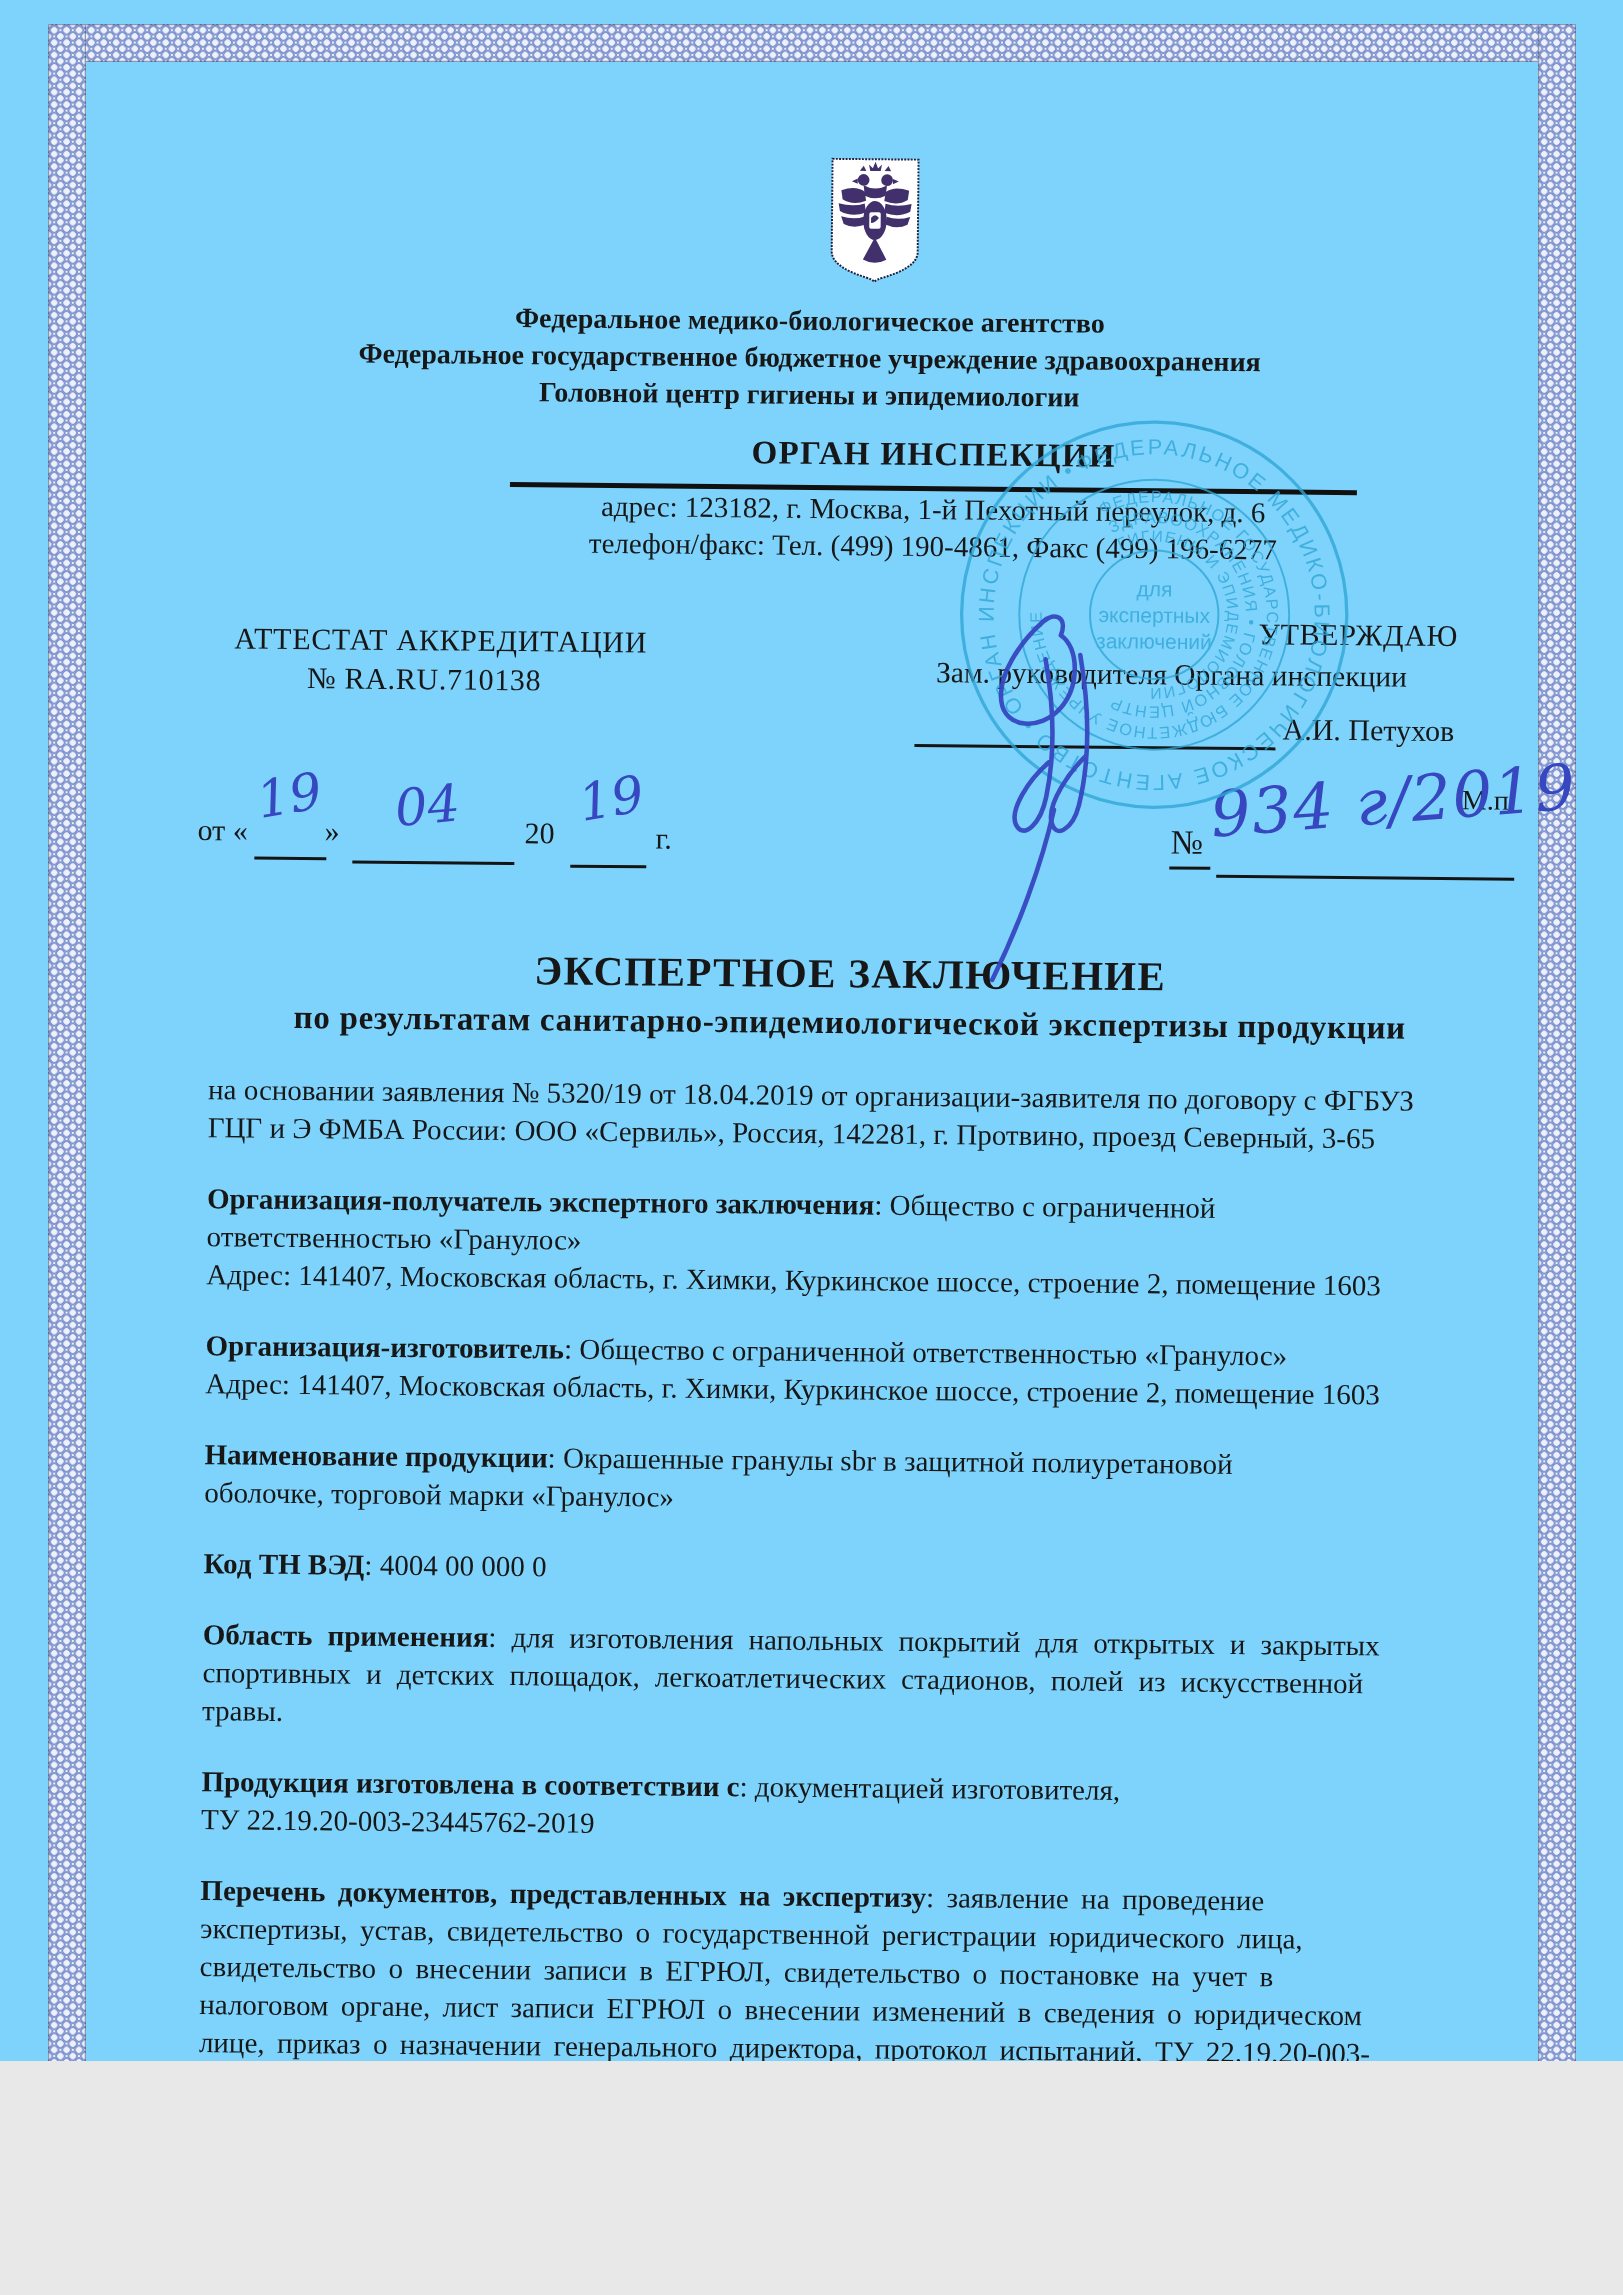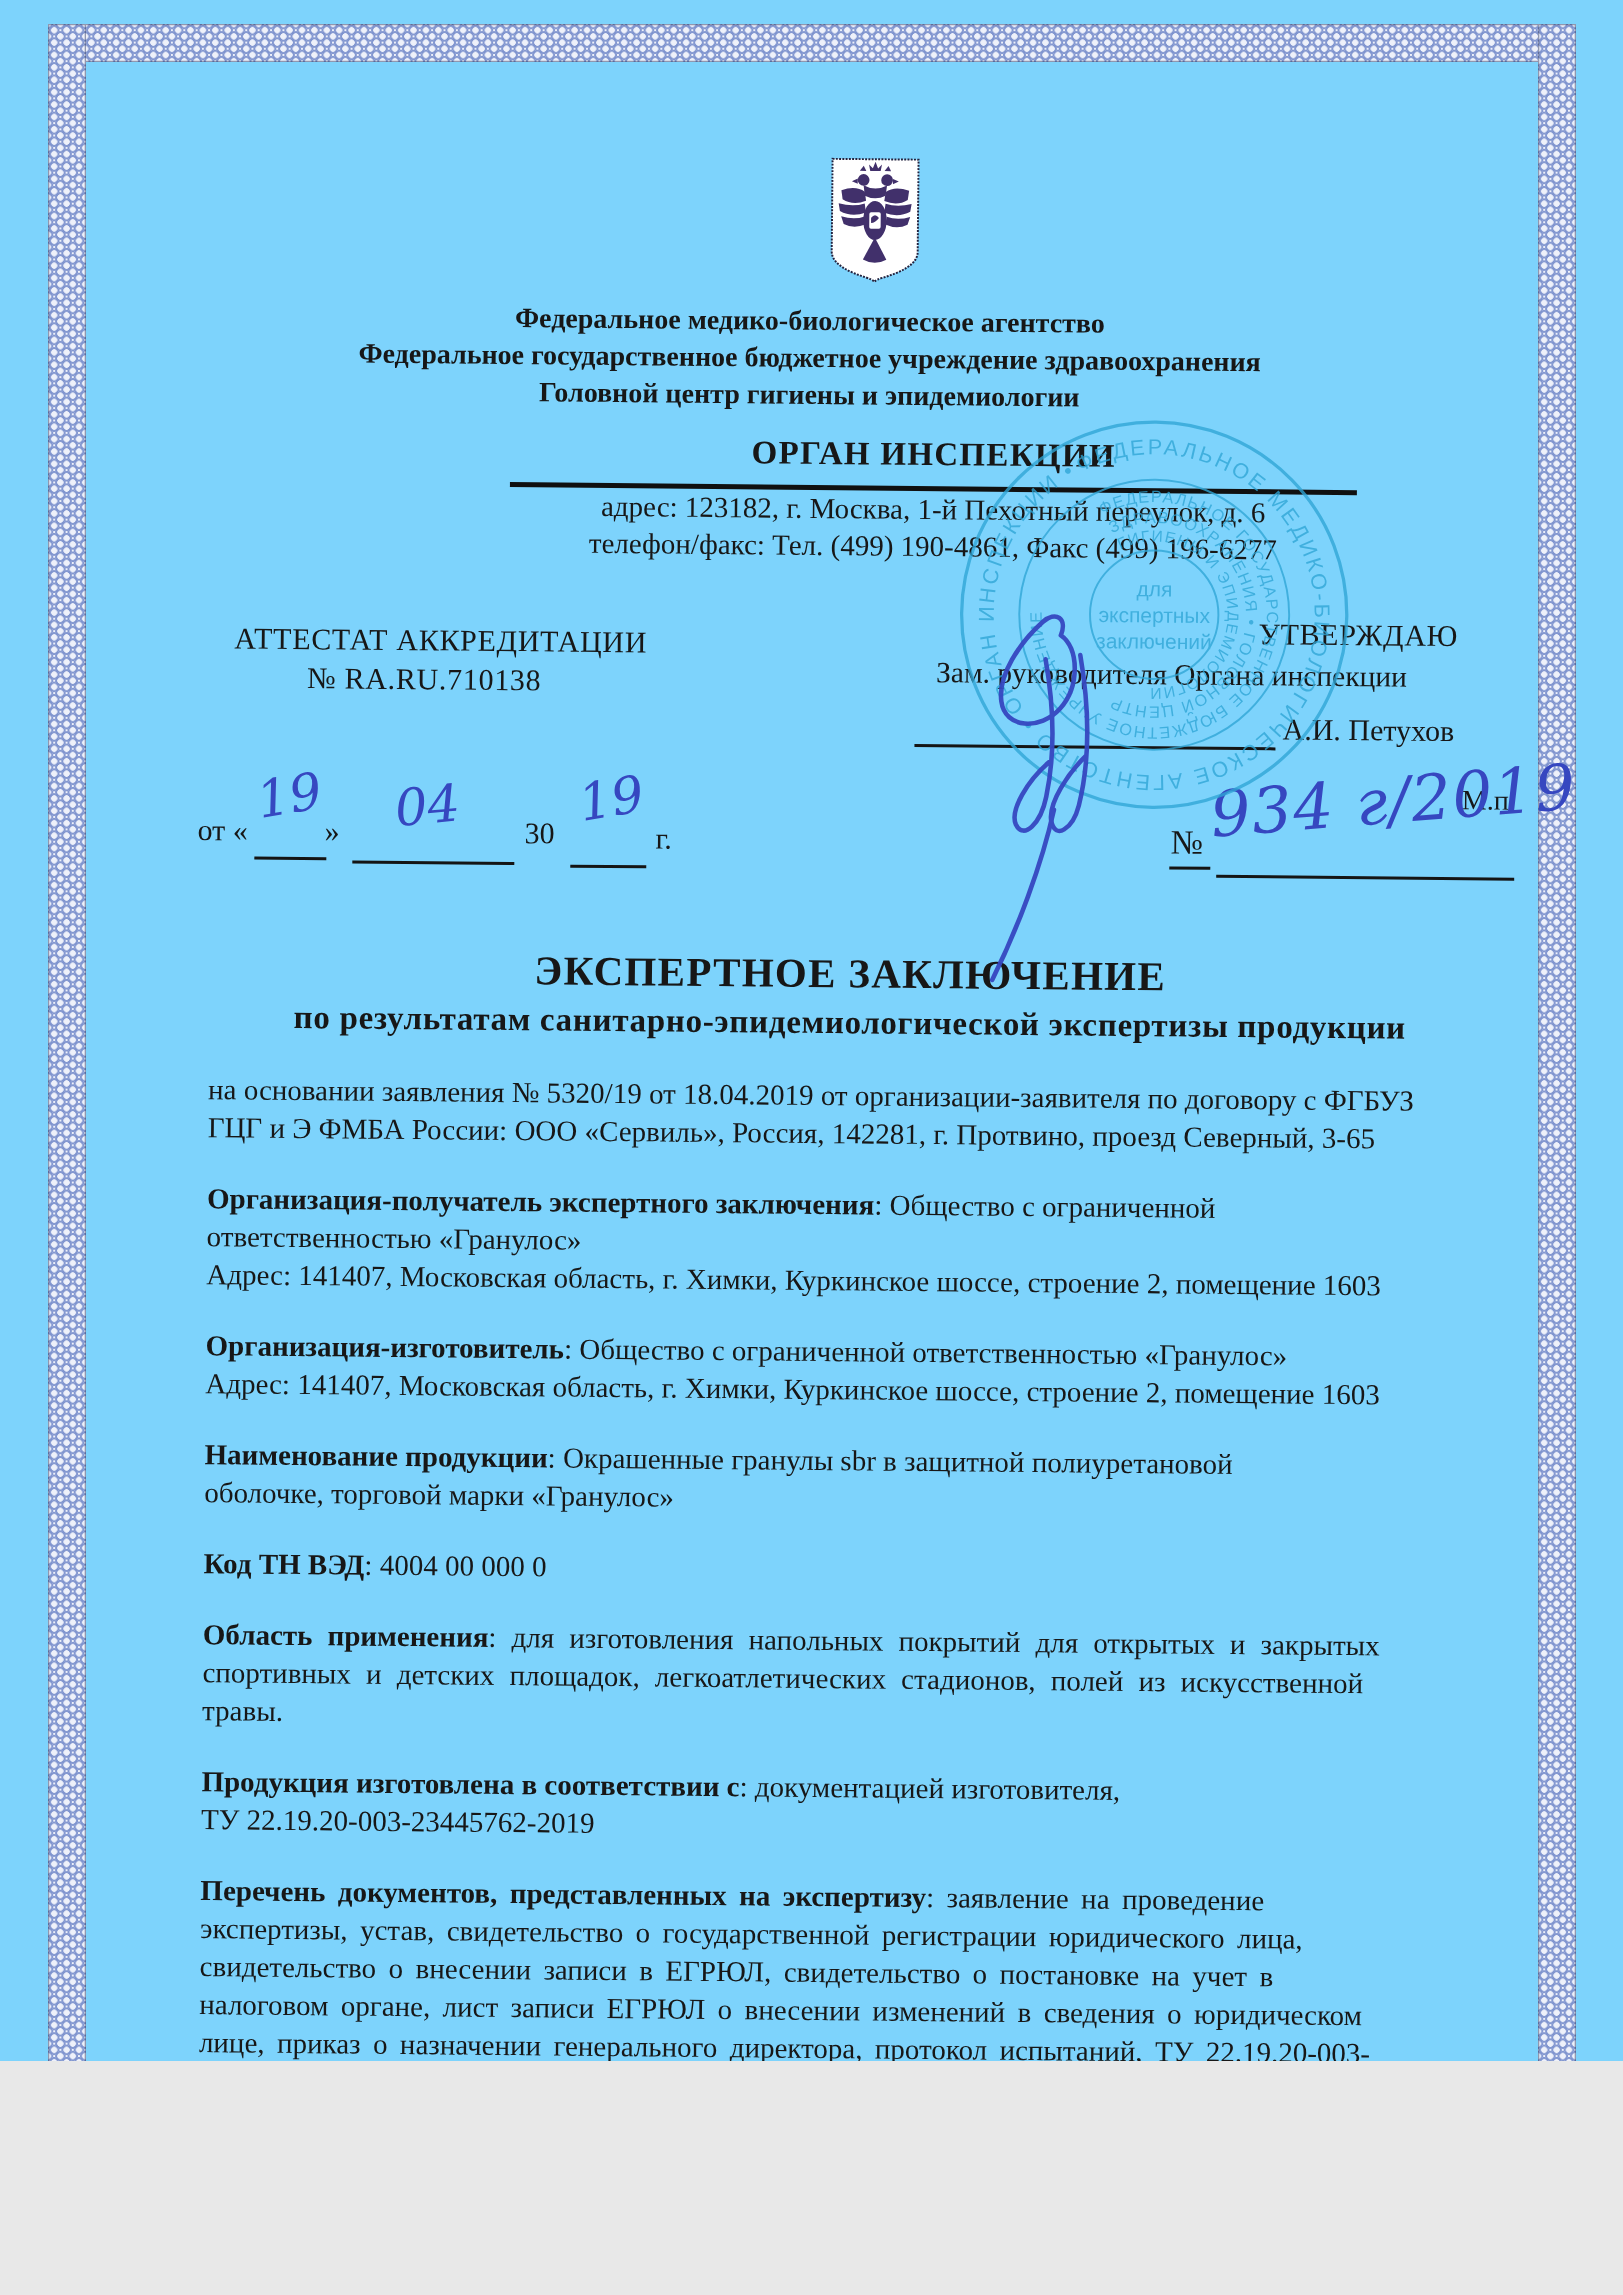--- a/index.html
+++ b/index.html
@@ -118,21 +118,21 @@
     <div class="app-head">УТВЕРЖДАЮ</div>
     <div class="app-role">Зам. руководителя Органа инспекции</div>
     <div class="sig-line"></div>
     <div class="app-name">А.И. Петухов</div>
     <div class="mp">М.п.</div>
 
     <div class="dl" style="left:204px;top:813px">от «</div>
     <div class="hand" id="hand-day">19</div>
     <div class="dl" style="left:331px;top:813px">»</div>
     <div class="hand" id="hand-month">04</div>
-    <div class="dl" style="left:531px;top:813px">30</div>
+    <div class="dl" style="left:531px;top:813px">20</div>
     <div class="hand" id="hand-year">19</div>
     <div class="dl" style="left:662px;top:817px">г.</div>
     <div class="u" style="left:261px;top:856px;width:72px"></div>
     <div class="u" style="left:359px;top:859px;width:162px"></div>
     <div class="u" style="left:577px;top:861px;width:76px"></div>
 
     <div class="dl" style="left:1177px;top:814px;font-size:34px">№</div>
     <div class="u" style="left:1176px;top:857px;width:41px"></div>
     <div class="hand" id="hand-number">934 г/2019</div>
     <div class="u" style="left:1223px;top:865px;width:298px"></div>

